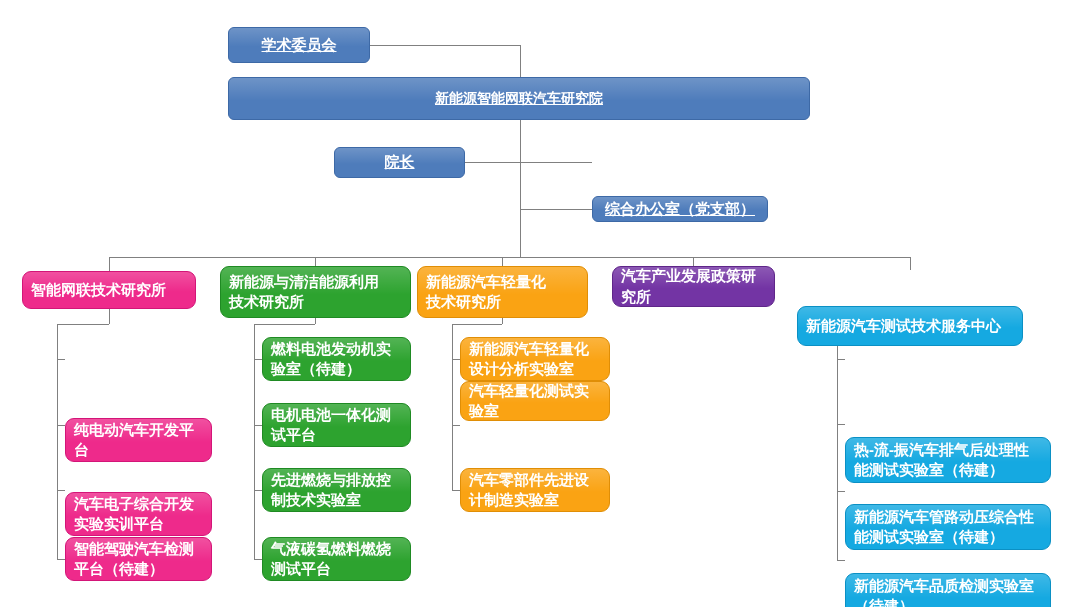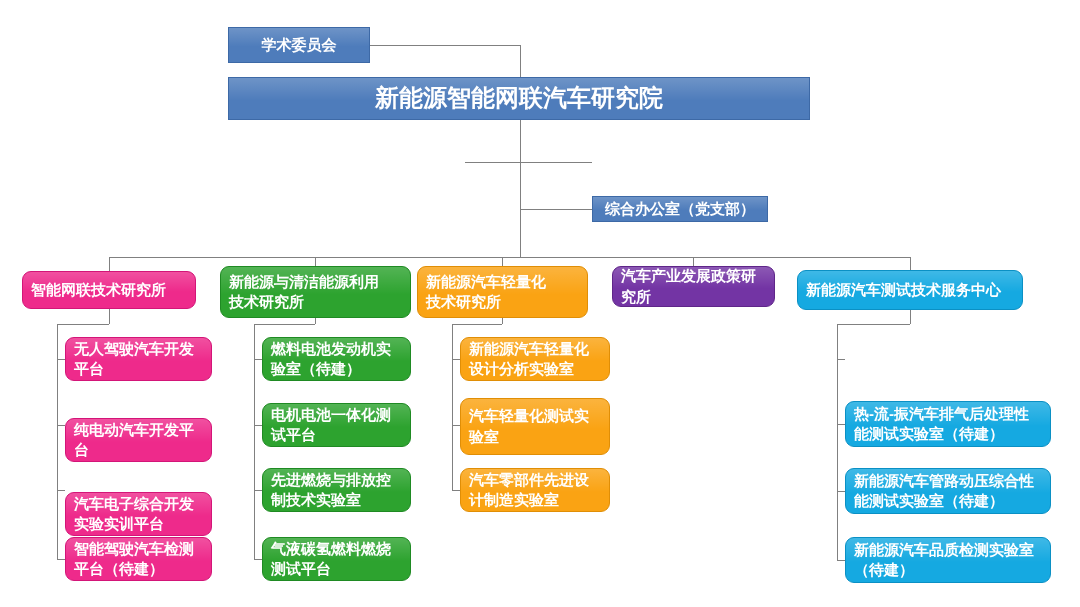--- a/index.html
+++ b/index.html
@@ -16,38 +16,39 @@
     display:flex;align-items:center;
     color:#ffffff;
     font-weight:bold;
     white-space:pre-line;
     line-height:1.35;
     background-image:linear-gradient(rgba(255,255,255,.18),rgba(255,255,255,0) 55%);
   }
   .blue{
     background-color:#4E7CBB;
     border:1px solid #3D69A6;
-    border-radius:0;
+    border-radius:6px;
     justify-content:center;
     text-align:center;
     font-size:15px;
+    text-decoration:underline;
   }
-  .blue.main{font-size:24px;}
+  .blue.main{font-size:14px;}
   .dept,.leaf{
     border-radius:9px;
     justify-content:flex-start;
     text-align:left;
     padding:3px 8px;
     font-size:15px;
   }
   .pink  {background-color:#EE2A8B;border:1px solid #D31578;}
   .green {background-color:#2DA32F;border:1px solid #1F8A23;}
   .orange{background-color:#FAA313;border:1px solid #E08E06;}
   .purple{background-color:#7334A4;border:1px solid #5F2689;}
-  .cyan  {background-color:#15A9E1;border:1px solid #0B90C4;}
+  .cyan  {background-color:#15A9E1;border:1px solid #0B90C4;margin-top:36px;}
   .line{
     position:absolute;
     background:#808080;
     z-index:0;
   }
   .node{z-index:1;}
 </style>
 </head>
 <body>
 
@@ -98,20 +99,23 @@
   <div class="line" style="left:837px;top:560px;width:8px;height:1px"></div>
 
   <div class="node blue" style="left:228px;top:27px;width:142px;height:36px">
     <span>学术委员会</span>
   </div>
 
   <div class="node blue main" style="left:228px;top:77px;width:582px;height:43px">
     <span>新能源智能网联汽车研究院</span>
   </div>
 
+  <div class="node blue" style="left:334px;top:147px;width:131px;height:31px">
+    <span>院长</span>
+  </div>
 
 
   <div class="node blue" style="left:592px;top:196px;width:176px;height:26px">
     <span>综合办公室（党支部）</span>
   </div>
 
   <div class="node dept pink" style="left:22px;top:271px;width:174px;height:38px">
     <span>智能网联技术研究所</span>
   </div>
 
@@ -127,24 +131,20 @@
 
   <div class="node dept purple" style="left:612px;top:266px;width:163px;height:41px">
     <span>汽车产业发展政策研
 究所</span>
   </div>
 
   <div class="node dept cyan" style="left:797px;top:270px;width:226px;height:40px">
     <span>新能源汽车测试技术服务中心</span>
   </div>
 
-  <div class="node leaf pink" style="left:65px;top:337px;width:147px;height:44px">
-    <span>无人驾驶汽车开发
-平台</span>
-  </div>
   <div class="node leaf pink" style="left:65px;top:418px;width:147px;height:44px">
     <span>纯电动汽车开发平
 台</span>
   </div>
   <div class="node leaf pink" style="left:65px;top:492px;width:147px;height:44px">
     <span>汽车电子综合开发
 实验实训平台</span>
   </div>
   <div class="node leaf pink" style="left:65px;top:537px;width:147px;height:44px">
     <span>智能驾驶汽车检测
@@ -165,21 +165,21 @@
   </div>
   <div class="node leaf green" style="left:262px;top:537px;width:149px;height:44px">
     <span>气液碳氢燃料燃烧
 测试平台</span>
   </div>
 
   <div class="node leaf orange" style="left:460px;top:337px;width:150px;height:44px">
     <span>新能源汽车轻量化
 设计分析实验室</span>
   </div>
-  <div class="node leaf orange" style="left:460px;top:398px;width:150px;height:57px">
+  <div class="node leaf orange" style="left:460px;top:381px;width:150px;height:40px">
     <span>汽车轻量化测试实
 验室</span>
   </div>
   <div class="node leaf orange" style="left:460px;top:468px;width:150px;height:44px">
     <span>汽车零部件先进设
 计制造实验室</span>
   </div>
 
   <div class="node leaf cyan" style="left:845px;top:401px;width:206px;height:46px">
     <span>热-流-振汽车排气后处理性

